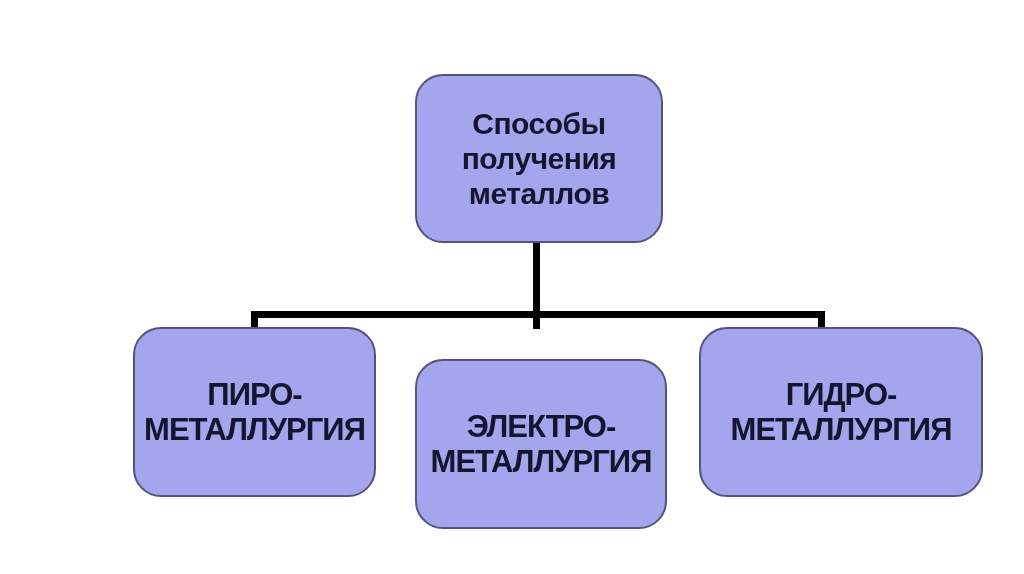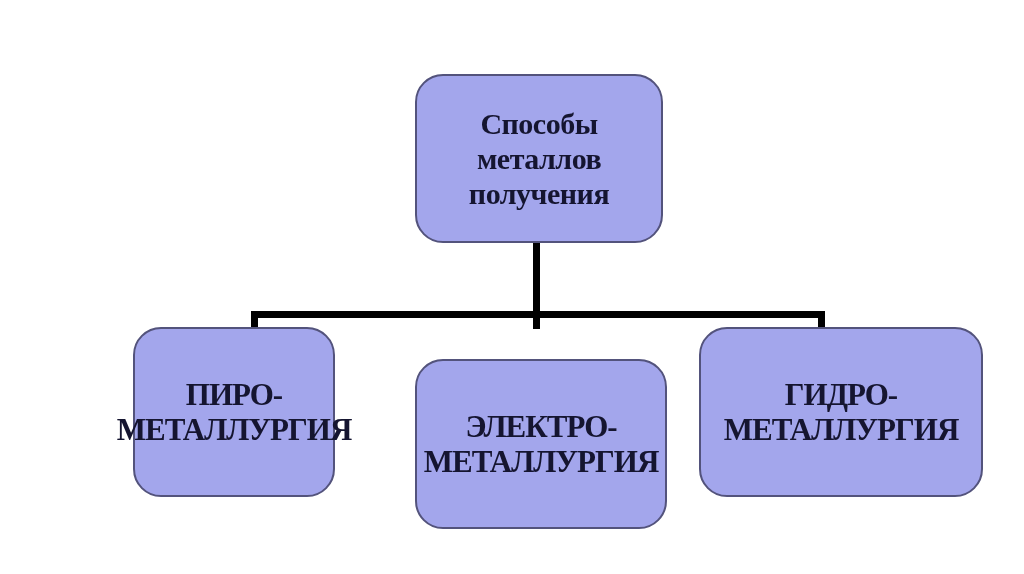--- a/index.html
+++ b/index.html
@@ -5,21 +5,21 @@
   html, body {
     margin: 0;
     padding: 0;
   }
   .stage {
     position: relative;
     width: 1024px;
     height: 574px;
     background: var(--background, #ffffff);
     overflow: hidden;
-    font-family: Liberation Serif, serif;
+    font-family: Liberation Sans, sans-serif;
   }
   .node {
     position: absolute;
     box-sizing: border-box;
     background: var(--node-fill, #a3a6ec);
     border: 2px solid var(--node-border, #53537c);
     border-radius: 28px;
     display: flex;
     flex-direction: column;
     align-items: center;
@@ -37,21 +37,21 @@
     line-height: 35px;
     letter-spacing: -0.5px;
   }
   .child-node {
     top: 327px;
     height: 170px;
     font-size: 31px;
     line-height: 35px;
     letter-spacing: -1px;
   }
-  .child-0 { left: 133px; width: 202px; }
+  .child-0 { left: 133px; width: 243px; }
   .child-1 { left: 415px; width: 252px; margin-top: 32px; }
   .child-2 { left: 699px; width: 284px; }
   .node-line {
     display: block;
     white-space: nowrap;
   }
   .connector {
     position: absolute;
     background: var(--connector, #000000);
   }
@@ -61,22 +61,22 @@
   .conn-branch-mid   { left: 533px; top: 311px; width: 7px;   height: 18px; }
   .conn-branch-right { left: 818px; top: 311px; width: 7px;   height: 18px; }
 </style>
 </head>
 <body>
 
 <div class="stage">
 
   <div class="node root-node">
     <span class="node-line">Способы</span>
+    <span class="node-line">получения</span>
     <span class="node-line">металлов</span>
-    <span class="node-line">получения</span>
   </div>
 
   <div class="connector conn-trunk"></div>
   <div class="connector conn-hbar"></div>
   <div class="connector conn-branch-left"></div>
   <div class="connector conn-branch-mid"></div>
   <div class="connector conn-branch-right"></div>
 
   <div class="node child-node child-0">
     <span class="node-line">ПИРО-</span>

